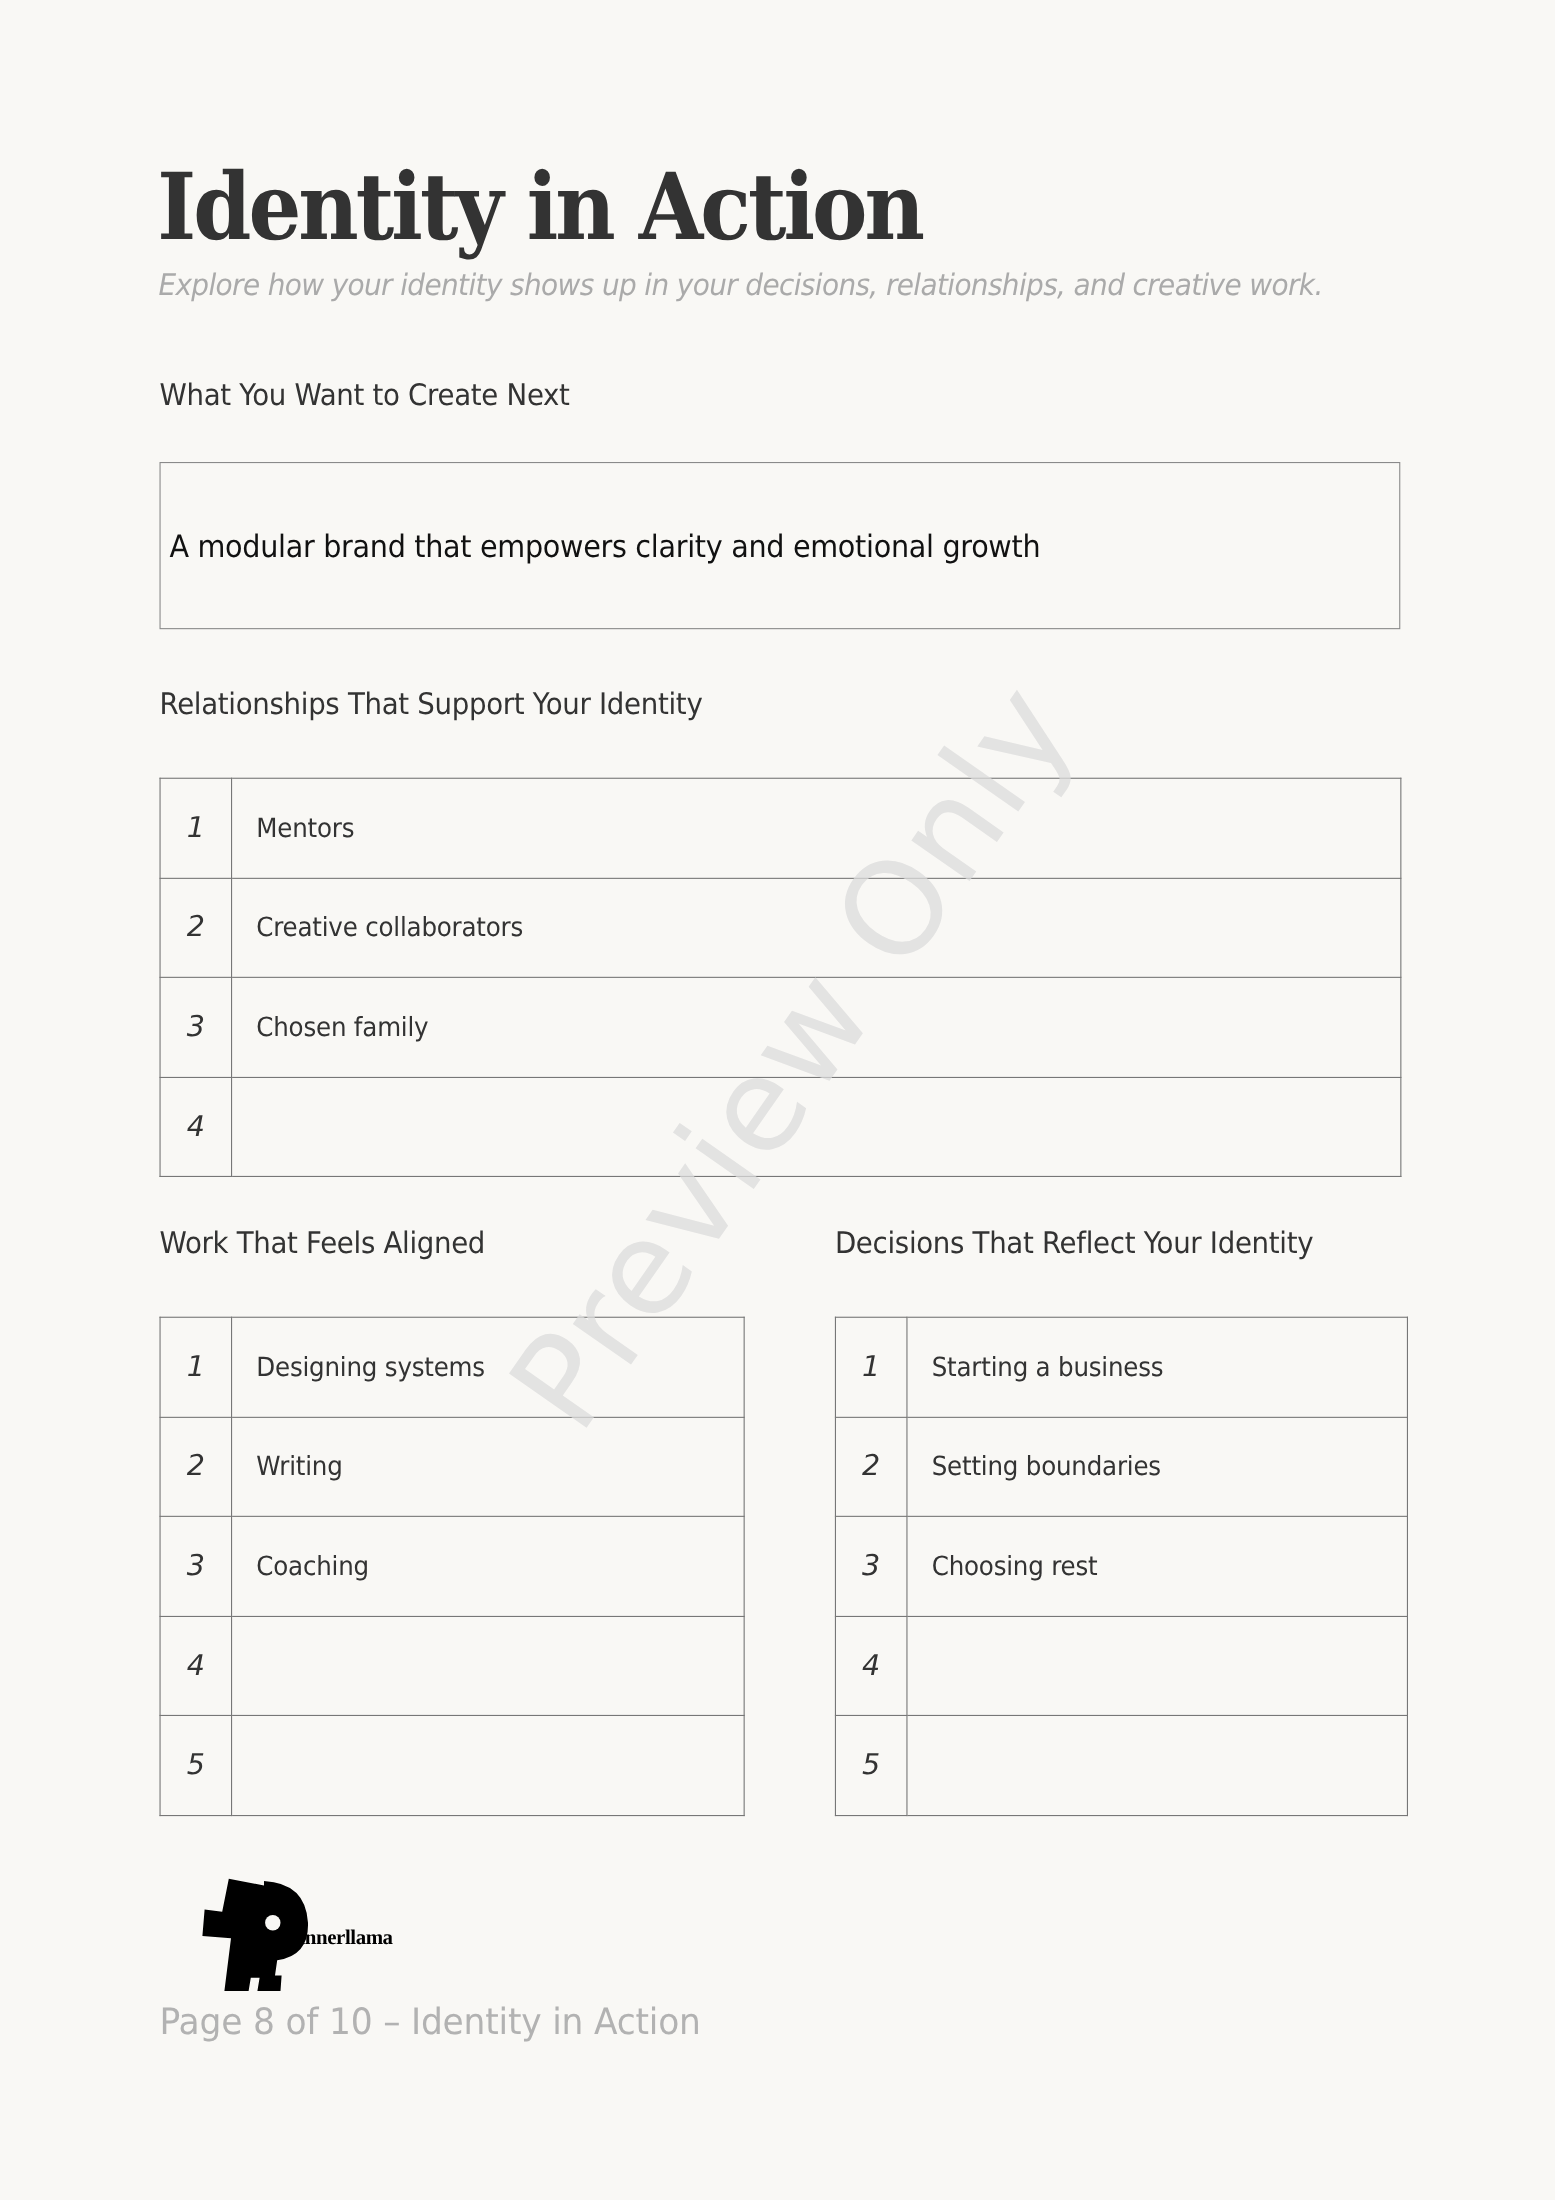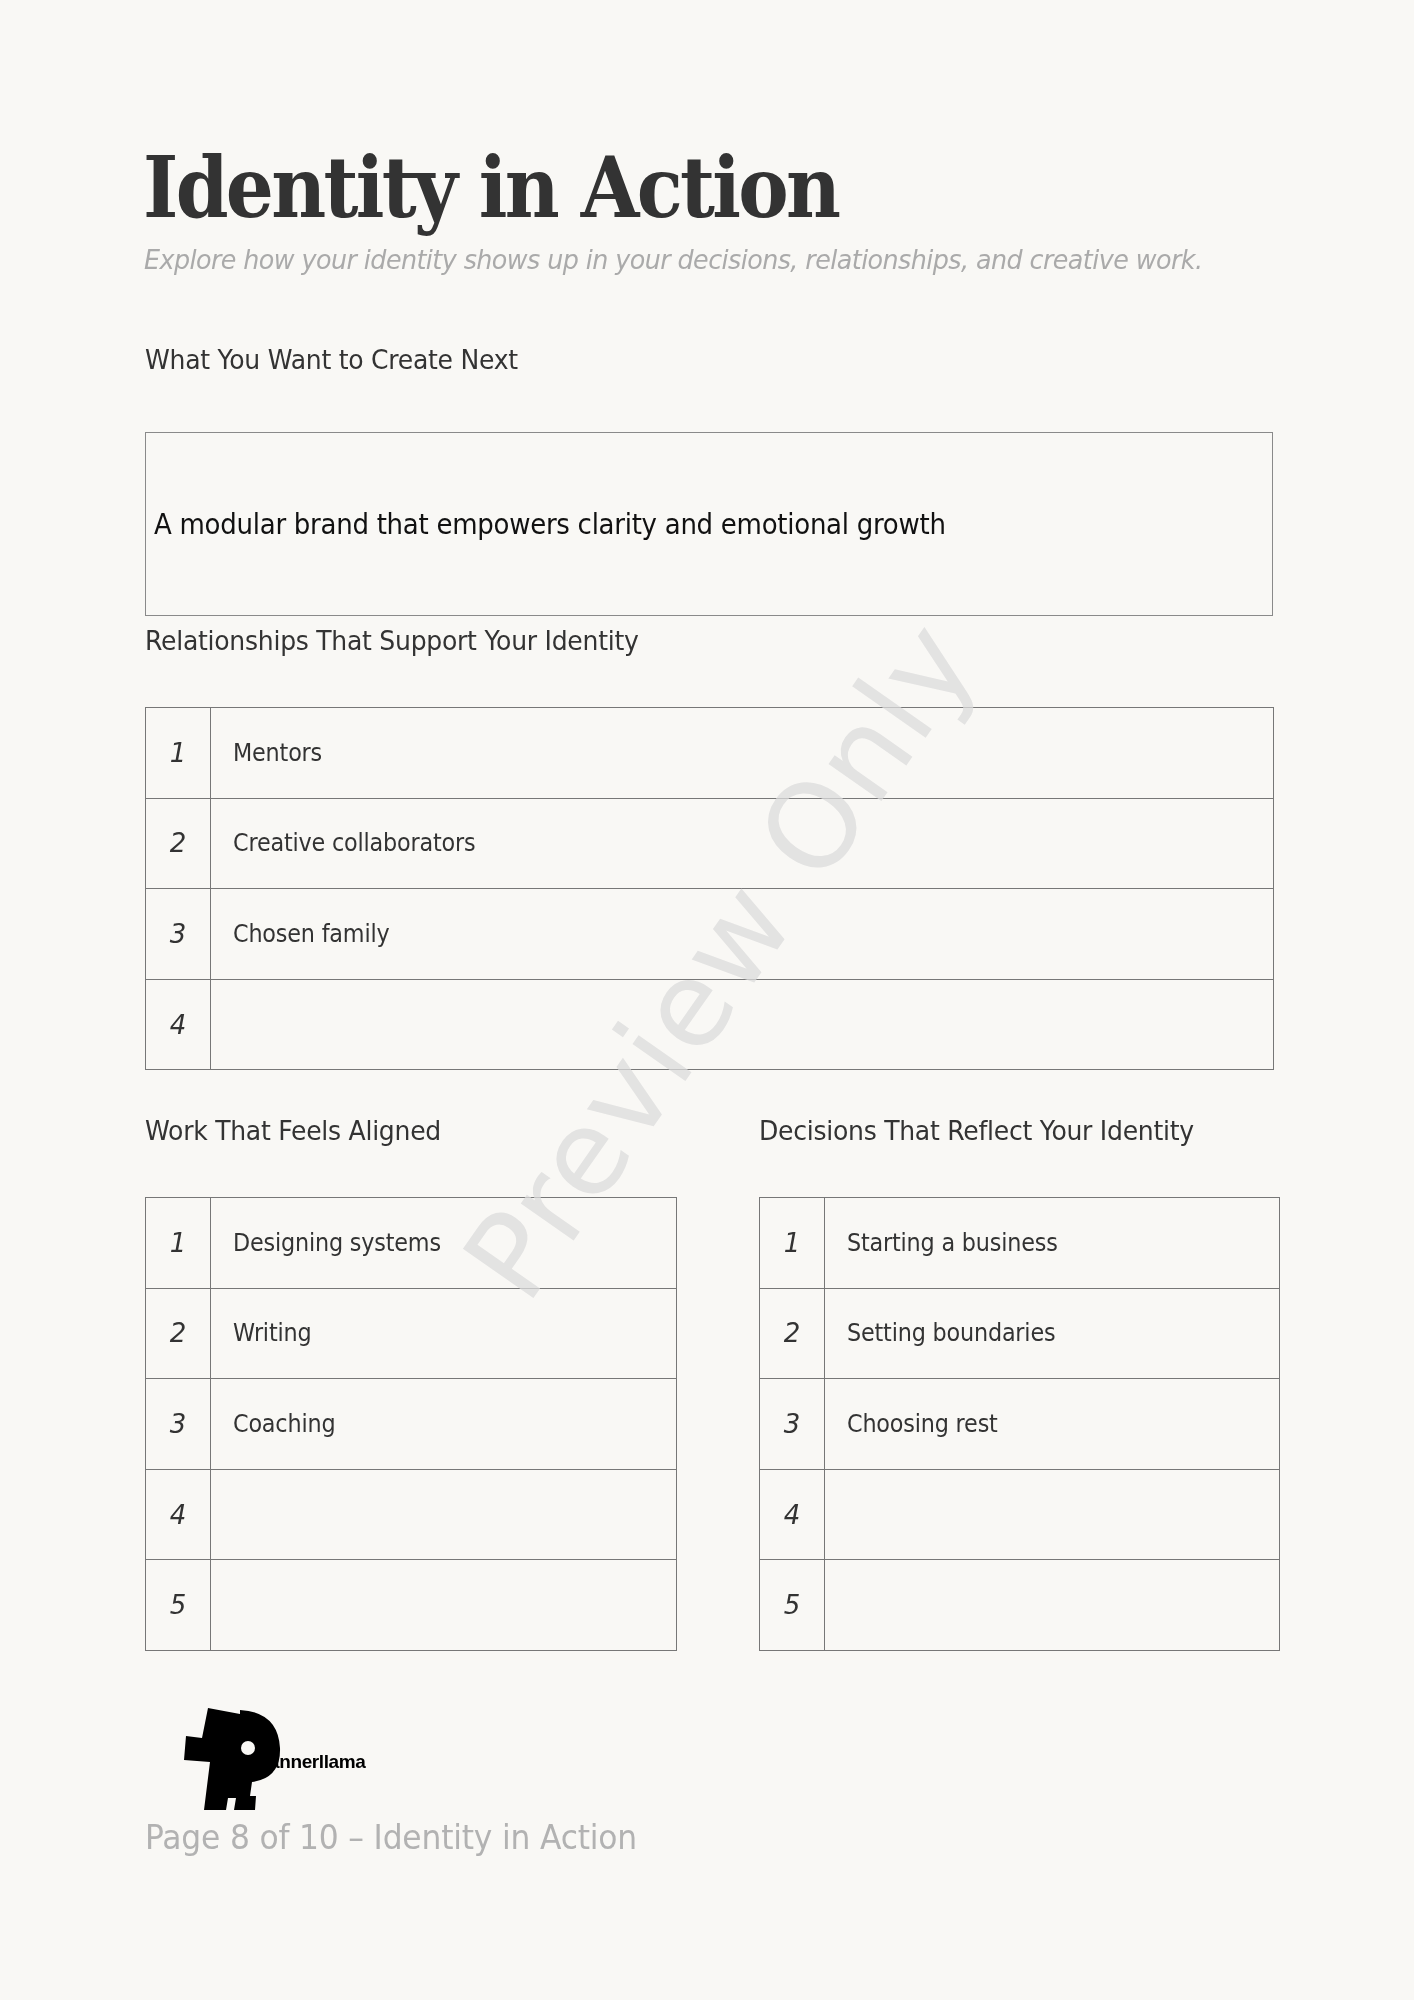--- a/index.html
+++ b/index.html
@@ -25,21 +25,21 @@
   }
 
   .section-label {
     font-family: "DejaVu Sans", sans-serif;
     font-size: 27px; line-height: 34px; color: #333;
     white-space: nowrap; letter-spacing: -0.3px;
     transform: scaleX(0.93); transform-origin: left center;
   }
 
   .answer-box {
-    left: 145px; top: 432px; width: 1128px; height: 184px;
+    left: 145px; top: 420px; width: 1128px; height: 152px;
     border: 1.5px solid #8a8a8a;
     display: flex; align-items: center;
     padding-left: 8px;
   }
   .answer-text {
     font-family: "DejaVu Sans", sans-serif;
     font-size: 28px; color: #111;
     white-space: nowrap; letter-spacing: -0.3px;
     transform: scaleX(0.93); transform-origin: left center;
   }
@@ -72,21 +72,21 @@
     transform: translate(-50%, -50%) rotate(-55deg);
     font-family: "DejaVu Sans", sans-serif; font-weight: normal;
     font-size: 118px; color: #dcdcdc; opacity: 0.75;
     white-space: nowrap; letter-spacing: 2px;
     pointer-events: none;
   }
 
   .logo { left: 170px; top: 1700px; width: 240px; height: 112px; }
   .logo-word {
     left: 253px; top: 1751px;
-    font-family: Liberation Sans, sans-serif; font-weight: bold;
+    font-family: Liberation Serif, serif; font-weight: bold;
     font-size: 19px; color: #000; letter-spacing: -0.4px; white-space: nowrap;
   }
 
   .footer {
     left: 145px; top: 1816px;
     font-family: "DejaVu Sans", sans-serif; font-weight: normal;
     font-size: 33px; line-height: 44px; color: #b2b2b2;
     white-space: nowrap; letter-spacing: -0.2px;
     transform: scaleX(0.95); transform-origin: left center;
   }

